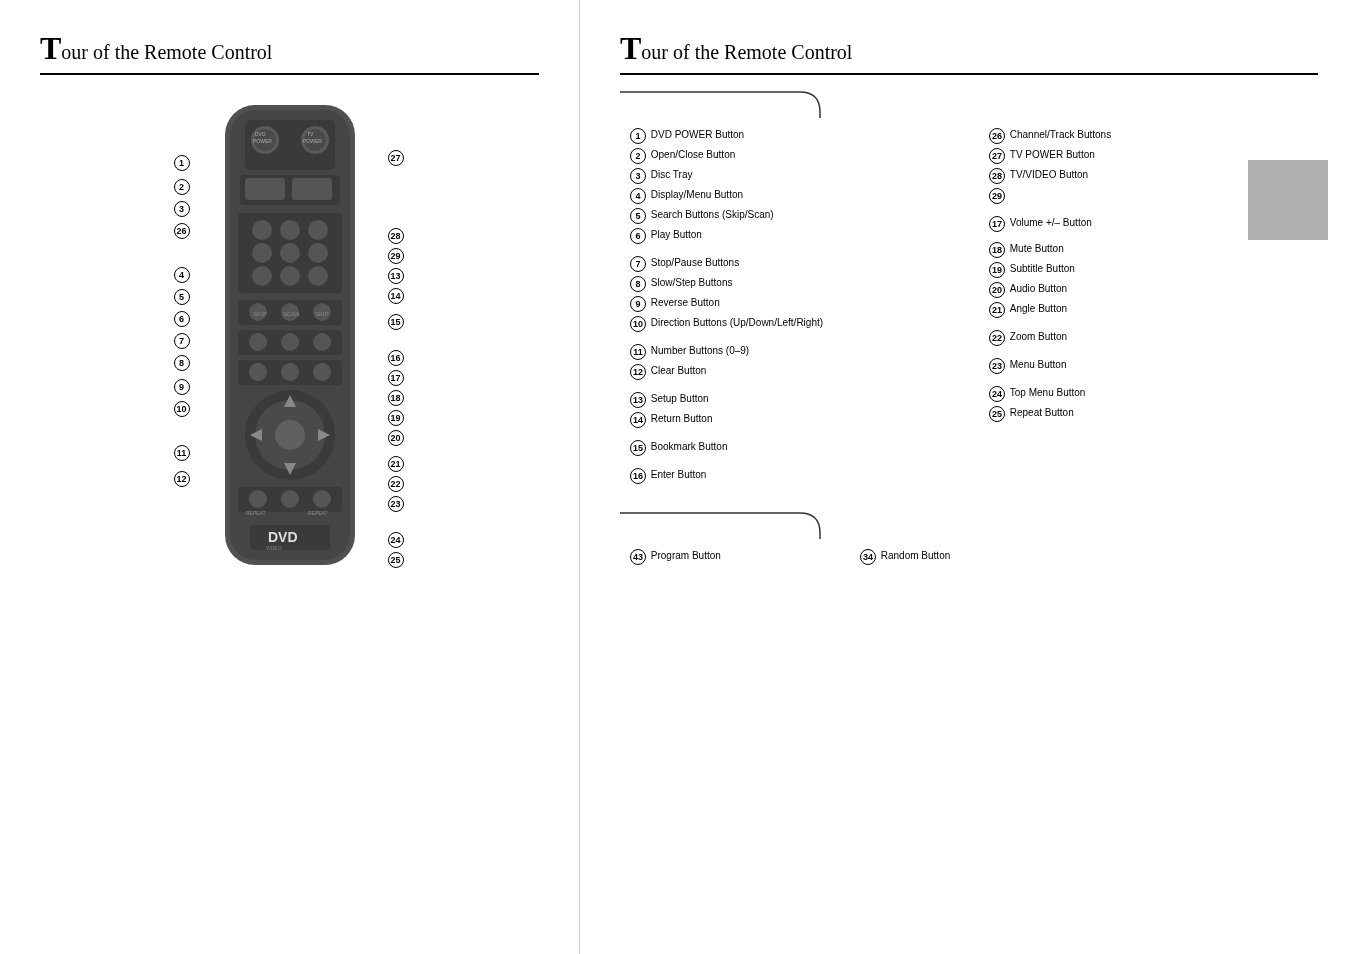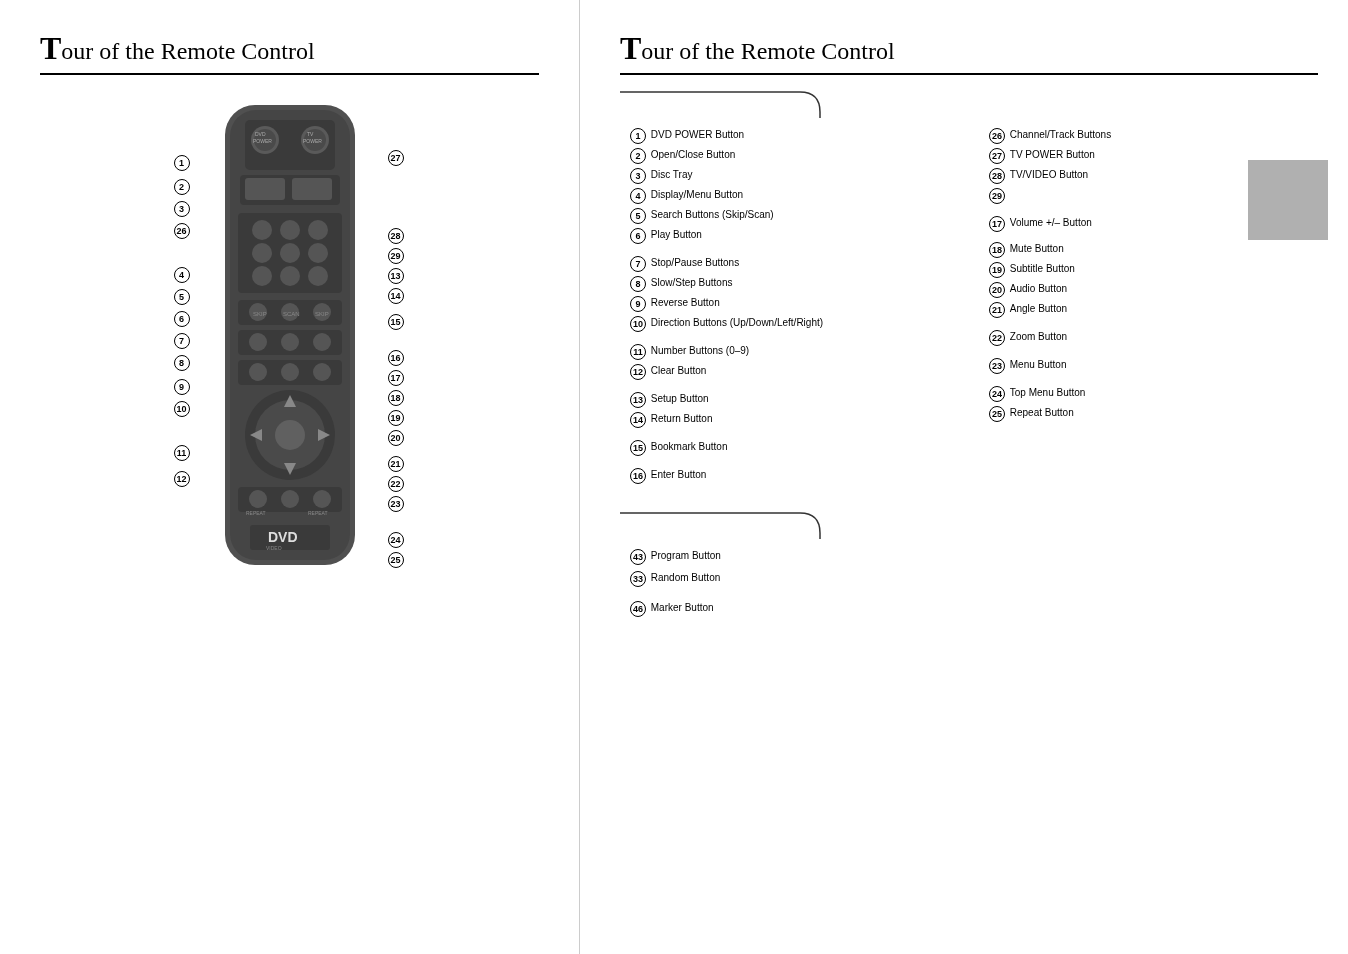--- a/index.html
+++ b/index.html
@@ -35,21 +35,21 @@
       margin-bottom: 20px;
       display: flex;
       align-items: baseline;
     }
     .section-title .big-T {
       font-size: 32px;
       font-weight: bold;
       font-family: 'Times New Roman', serif;
     }
     .section-title .rest {
-      font-size: 24px;
+      font-size: 20px;
       font-family: 'Times New Roman', serif;
       font-weight: normal;
     }
 
     
     .remote-area {
       display: flex;
       justify-content: center;
       align-items: flex-start;
       position: relative;
@@ -435,31 +435,27 @@
       </div>
     </div>
 
     <div style="margin-top:25px;">
       <div style="position:relative; height:28px; width:220px; margin-bottom:8px;">
         <svg width="220" height="28" viewBox="0 0 220 28">
           <path d="M 0 2 L 180 2 Q 200 2 200 22 L 200 28" stroke="#333" stroke-width="1.5" fill="none"></path>
         </svg>
       </div>
 
-      <div style="display:grid; grid-template-columns:1fr; gap:2px; padding-left:10px;">
+      <div style="display:grid; grid-template-columns:1fr 1fr 1fr; gap:2px; padding-left:10px;">
         <div class="item-row">
           <span class="circle-num">43</span>
           <span class="item-text">&nbsp;Program Button</span>
         </div>
         <div class="item-row">
-          <span class="circle-num">33</span>
+          <span class="circle-num">34</span>
           <span class="item-text">&nbsp;Random Button</span>
         </div>
         <div style="height:6px;"></div>
-        <div class="item-row">
-          <span class="circle-num">46</span>
-          <span class="item-text">&nbsp;Marker Button</span>
-        </div>
       </div>
     </div>
   </div>
 
 </div>
 
 </body></html>

